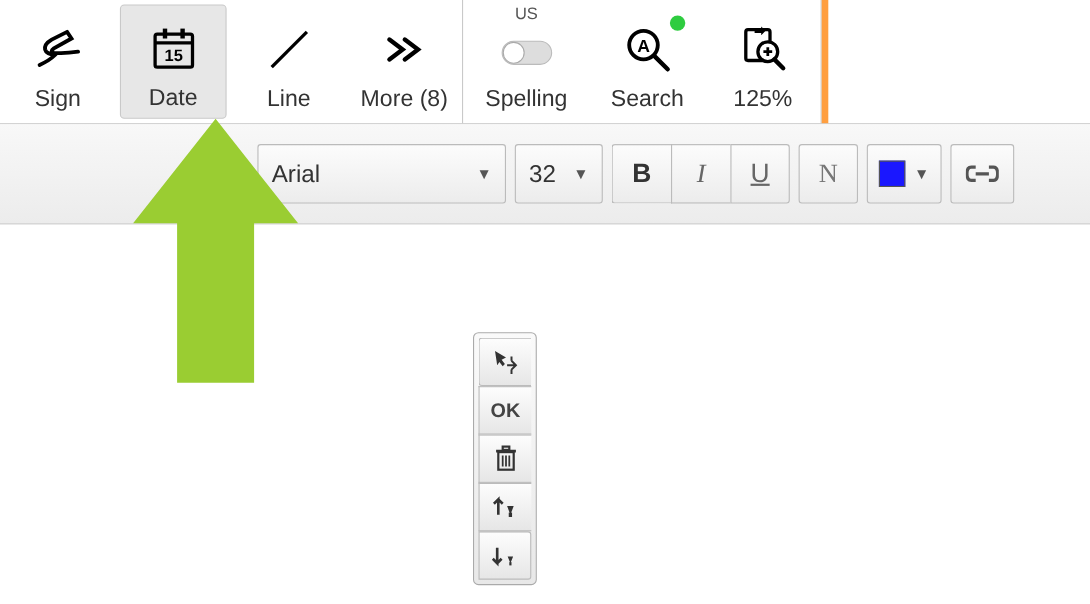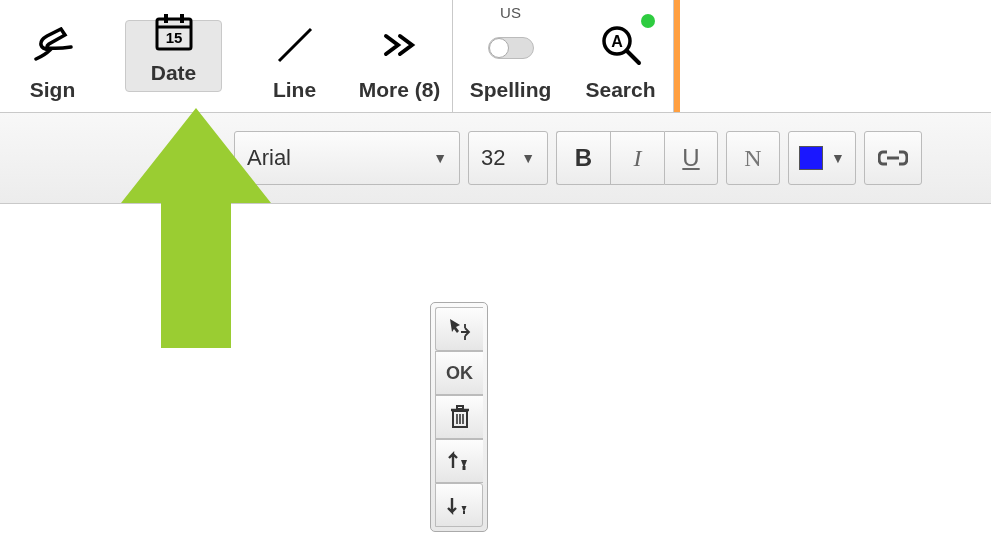--- a/index.html
+++ b/index.html
@@ -29,33 +29,33 @@
     justify-content: flex-end;
     padding: 14px 10px 10px;
     cursor: pointer;
     min-width: 105px;
     position: relative;
   }
   .tool-btn.selected {
     background: #e7e7e7;
     border: 1px solid #c9c9c9;
     border-radius: 4px;
-    margin: 20px;
+    margin: 4px;
     padding: 10px 6px 6px;
     min-width: 97px;
   }
   .tool-btn .icon {
     height: 50px;
     display: flex;
     align-items: center;
     justify-content: center;
   }
   .tool-btn .label {
     font-size: 21px;
-    font-weight: bold;
+    font-weight: normal;
     color: #333;
     margin-top: 8px;
   }
   .us-badge {
     position: absolute;
     top: 4px;
     font-size: 15px;
     font-weight: normal;
     color: #555;
   }
@@ -283,20 +283,33 @@
       <div class="icon">
         <svg width="44" height="44" viewBox="0 0 44 44">
           <circle cx="18" cy="18" r="13" fill="none" stroke="#000" stroke-width="3.5"></circle>
           <line x1="28" y1="28" x2="40" y2="40" stroke="#000" stroke-width="4" stroke-linecap="round"></line>
           <text x="18" y="24" font-size="16" font-weight="bold" text-anchor="middle" fill="#000">A</text>
         </svg>
       </div>
       <div class="label">Search</div>
     </div>
 
+    <div class="tool-btn">
+      <div class="icon">
+        <svg width="44" height="44" viewBox="0 0 44 44">
+          <rect x="6" y="4" width="22" height="28" rx="2" fill="none" stroke="#000" stroke-width="3"></rect>
+          <path d="M10 4 L16 4 L16 2 L20 6 L16 10 L16 8 L10 8 Z" fill="#000" transform="translate(4,-1)"></path>
+          <circle cx="26" cy="24" r="9" fill="#fff" stroke="#000" stroke-width="3"></circle>
+          <line x1="32" y1="31" x2="40" y2="39" stroke="#000" stroke-width="4" stroke-linecap="round"></line>
+          <line x1="22" y1="24" x2="30" y2="24" stroke="#000" stroke-width="2.5"></line>
+          <line x1="26" y1="20" x2="26" y2="28" stroke="#000" stroke-width="2.5"></line>
+        </svg>
+      </div>
+      <div class="label">125%</div>
+    </div>
 
   </div>
   <div style="width:6px;background:#ff9f40;"></div>
 </div>
 
 <div class="format-toolbar">
   <div class="spacer-left"></div>
 
   <div class="fmt-box font-select">
     <span>Arial</span>

